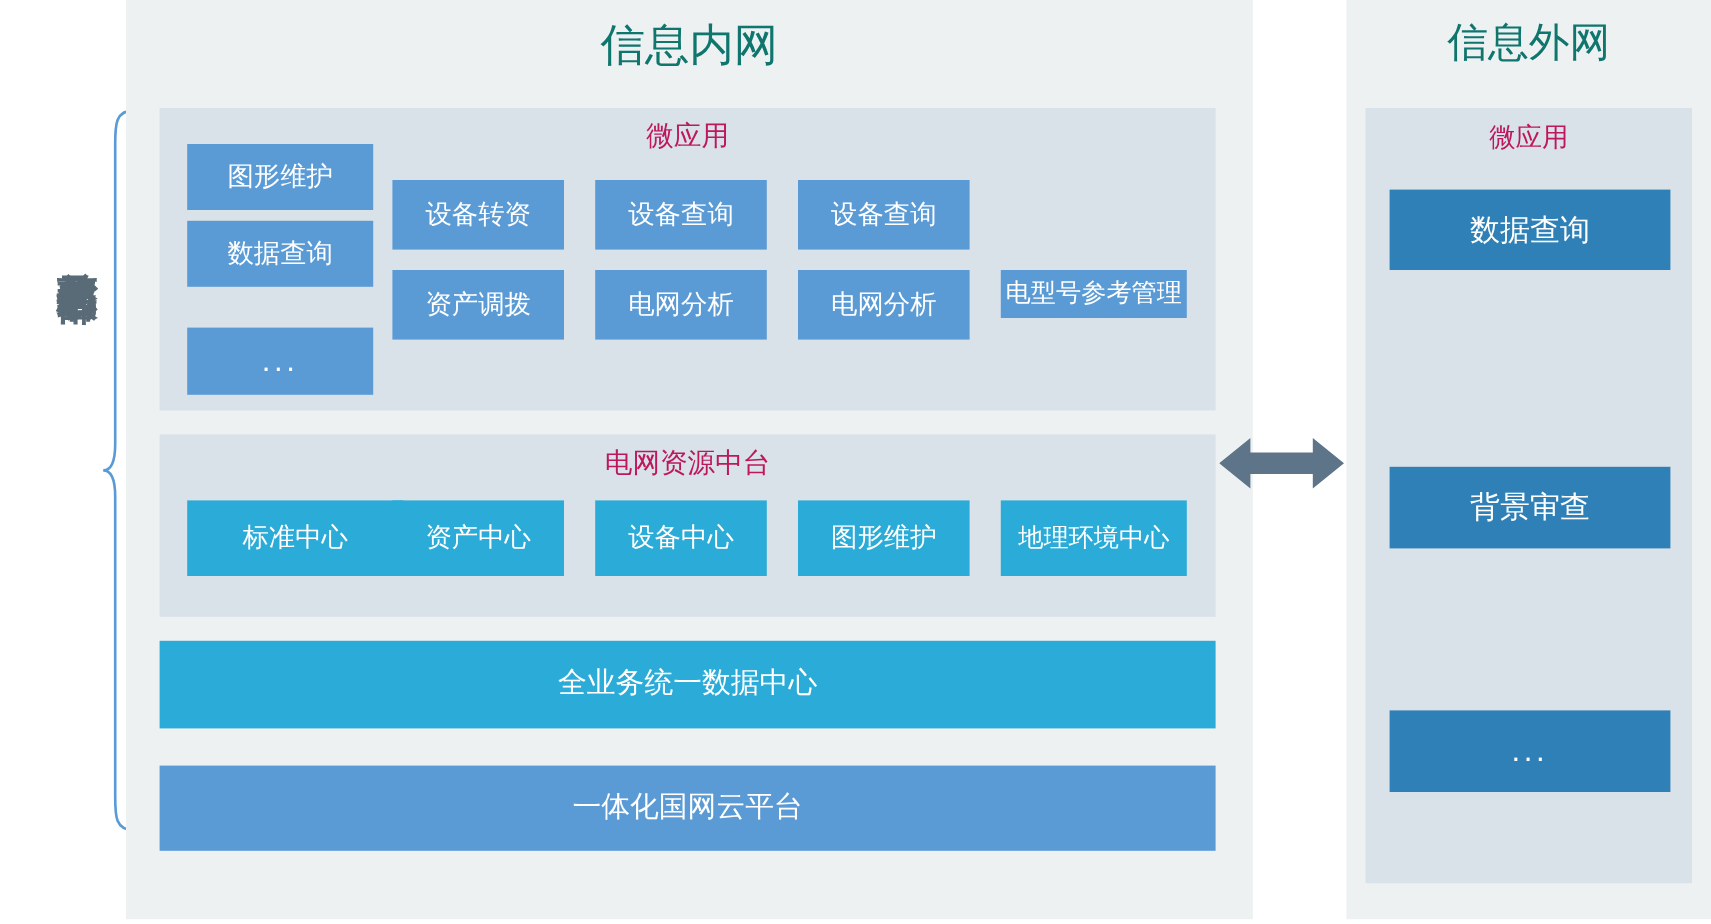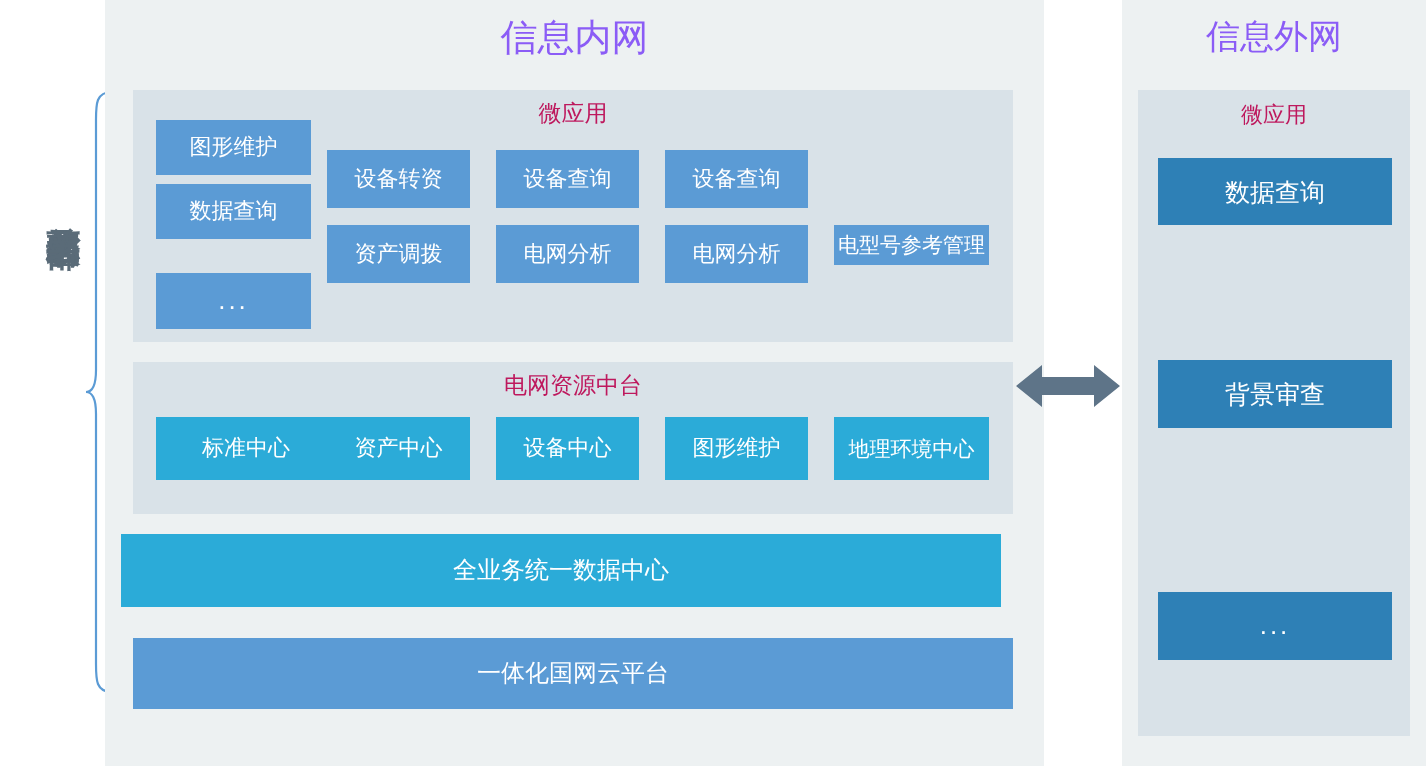--- a/index.html
+++ b/index.html
@@ -50,21 +50,21 @@
   }
   #intranet-panel { left: 105px; top: 0px; width: 939px; height: 766px; }
   #extranet-panel { left: 1122px; top: 0px; width: 304px; height: 766px; }
 
   .panel-title {
     position: absolute;
     top: 16px;
     width: 100%;
     text-align: center;
     font-size: 37px;
-    color: #8b5cf6;
+    color: #0f766e;
     line-height: 1.2;
     white-space: nowrap;
   }
   #extranet-panel .panel-title { font-size: 34px; }
 
   
   .group-box {
     position: absolute;
     background: #D9E2E8;
   }
@@ -151,35 +151,35 @@
 
       <div class="group-title">电网资源中台</div>
 
       <div class="tile tile-cyan" style="left:23px; top:55px; width:180px; height:63px;">标准中心</div>
       <div class="tile tile-cyan" style="left:194px; top:55px; width:143px; height:63px;">资产中心</div>
       <div class="tile tile-cyan" style="left:363px; top:55px; width:143px; height:63px;">设备中心</div>
       <div class="tile tile-cyan" style="left:532px; top:55px; width:143px; height:63px;">图形维护</div>
       <div class="tile tile-cyan tile-small-two" style="left:701px; top:55px; width:155px; height:63px;">地理环境中心</div>
     </div>
 
-    <div class="tile tile-bar-cyan" style="left:16px; top:534px; width:880px; height:73px;">全业务统一数据中心</div>
+    <div class="tile tile-bar-cyan" style="left:28px; top:534px; width:880px; height:73px;">全业务统一数据中心</div>
     <div class="tile tile-bar-blue" style="left:28px; top:622px; width:880px; height:71px;">一体化国网云平台</div>
   </div>
 
   <svg class="arrow-connector" viewBox="0 0 104 52">
     <polygon points="0,26 26,5 26,17 78,17 78,5 104,26 78,47 78,35 26,35 26,47" fill="#5E7488"></polygon>
   </svg>
 
   <div class="panel-outer" id="extranet-panel">
 
     <div class="panel-title">信息外网</div>
 
     <div class="group-box" id="ext-microapp-group" style="left:16px; top:90px; width:272px; height:646px;">
 
       <div class="group-title">微应用</div>
 
       <div class="tile tile-deep" style="left:20px; top:68px; width:234px; height:67px;">数据查询</div>
-      <div class="tile tile-deep" style="left:20px; top:270px; width:234px; height:68px;">背景审查</div>
+      <div class="tile tile-deep" style="left:20px; top:299px; width:234px; height:68px;">背景审查</div>
       <div class="tile tile-deep tile-dots" style="left:20px; top:502px; width:234px; height:68px;">...</div>
     </div>
   </div>
 
 </div>
 
 </body></html>

